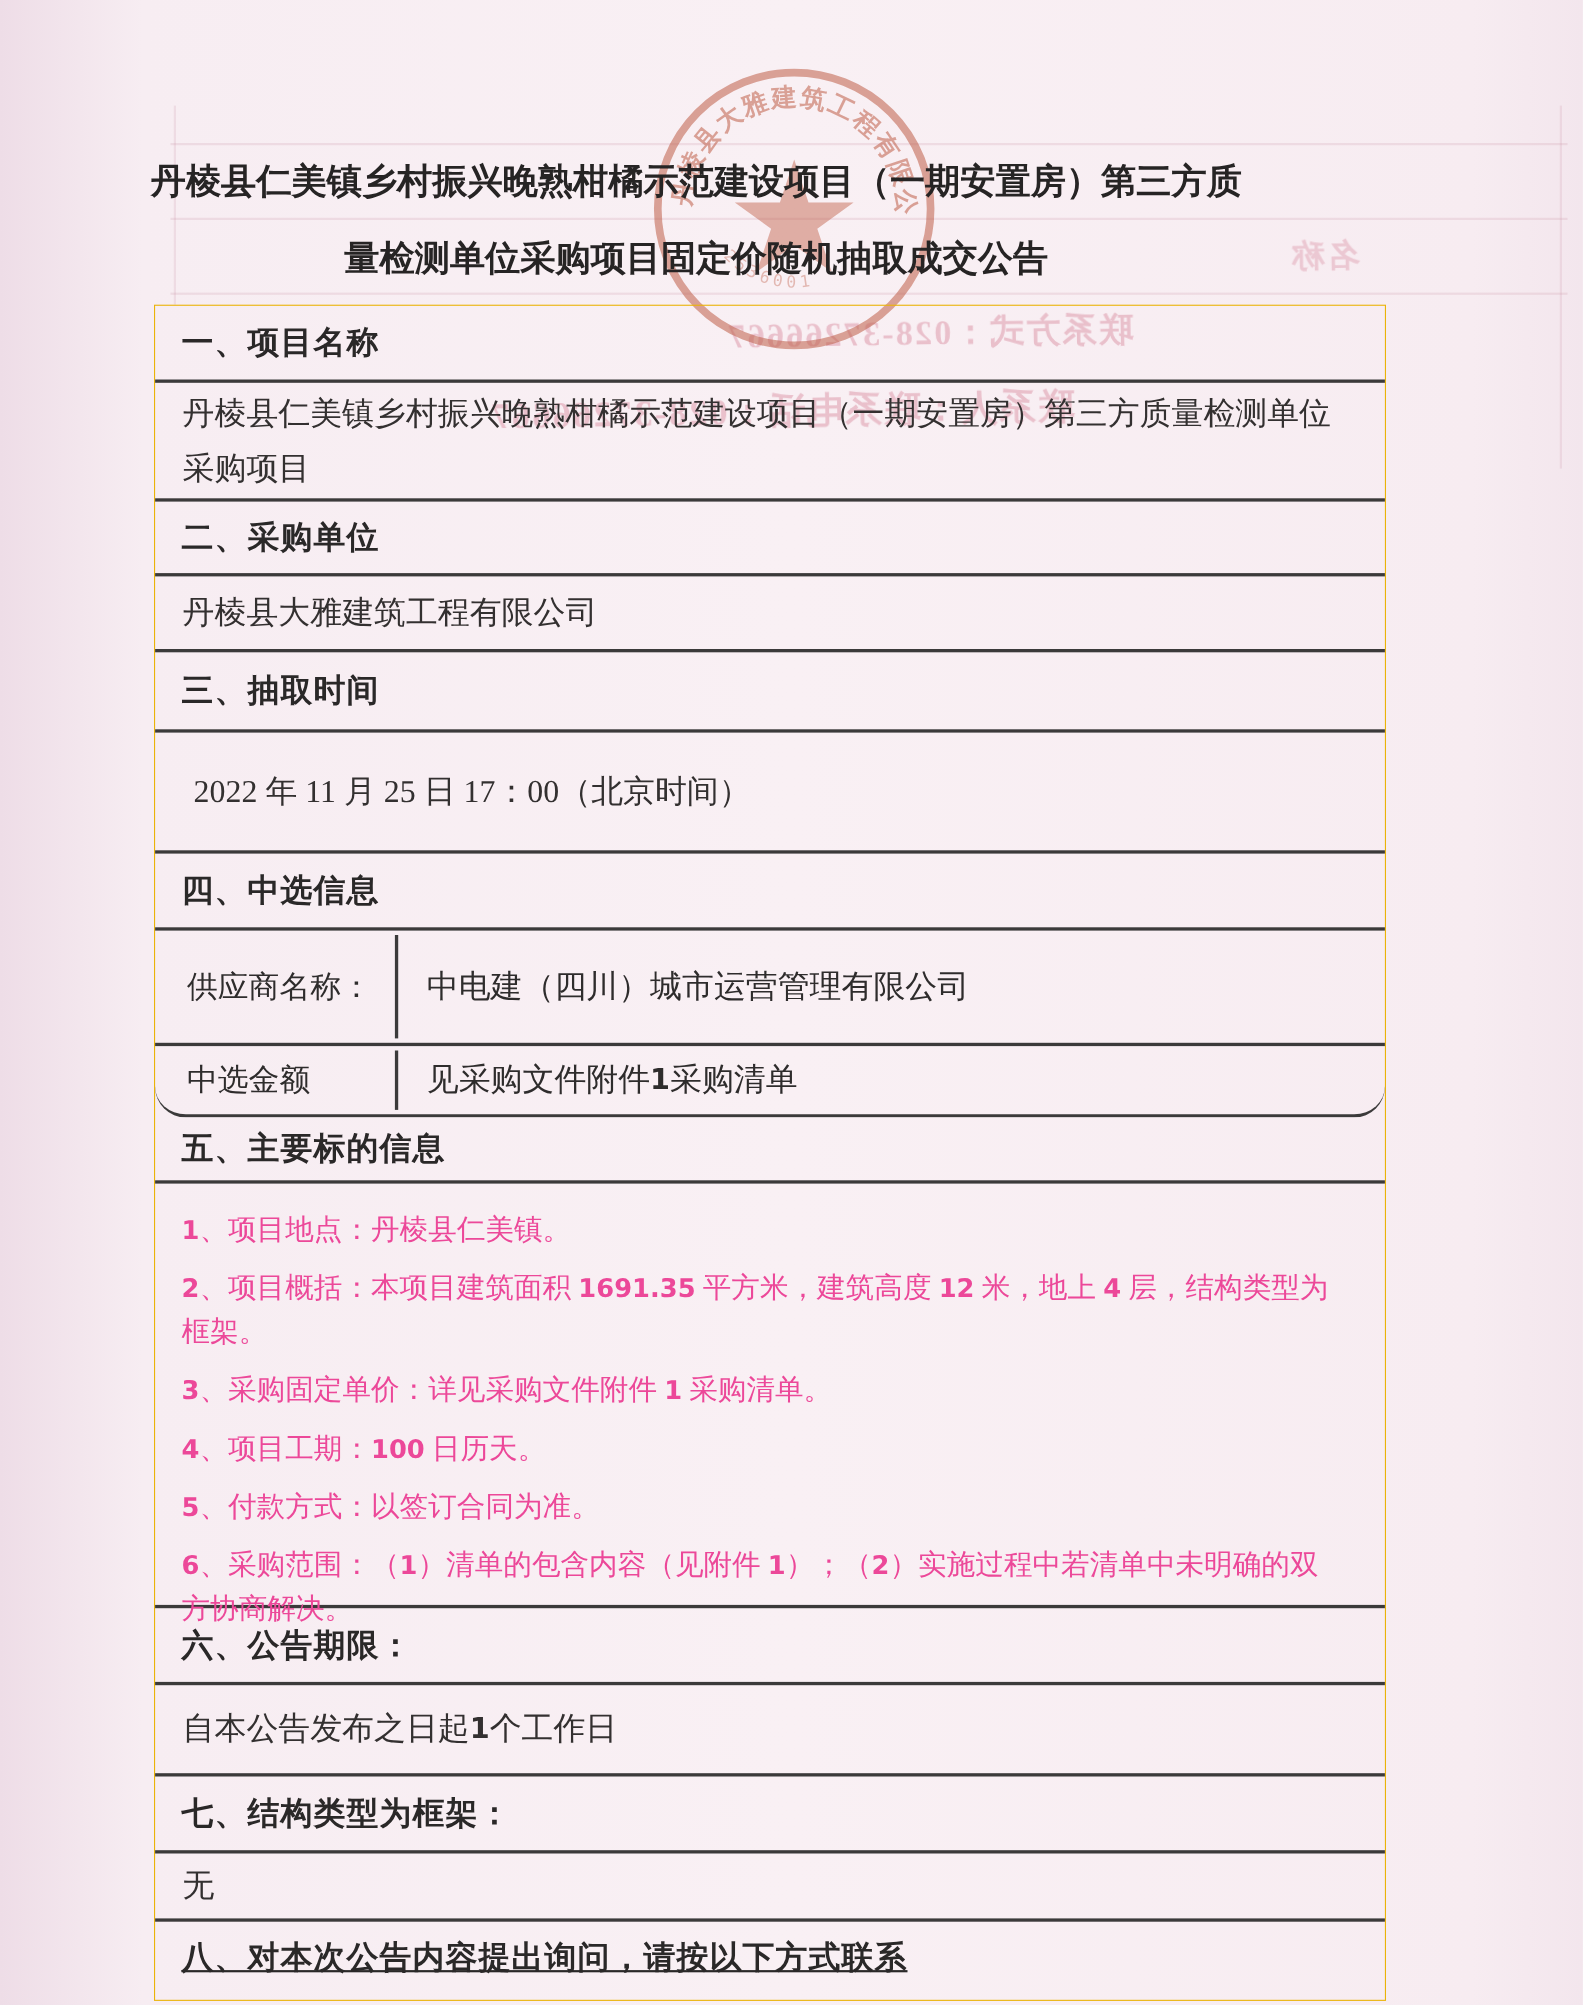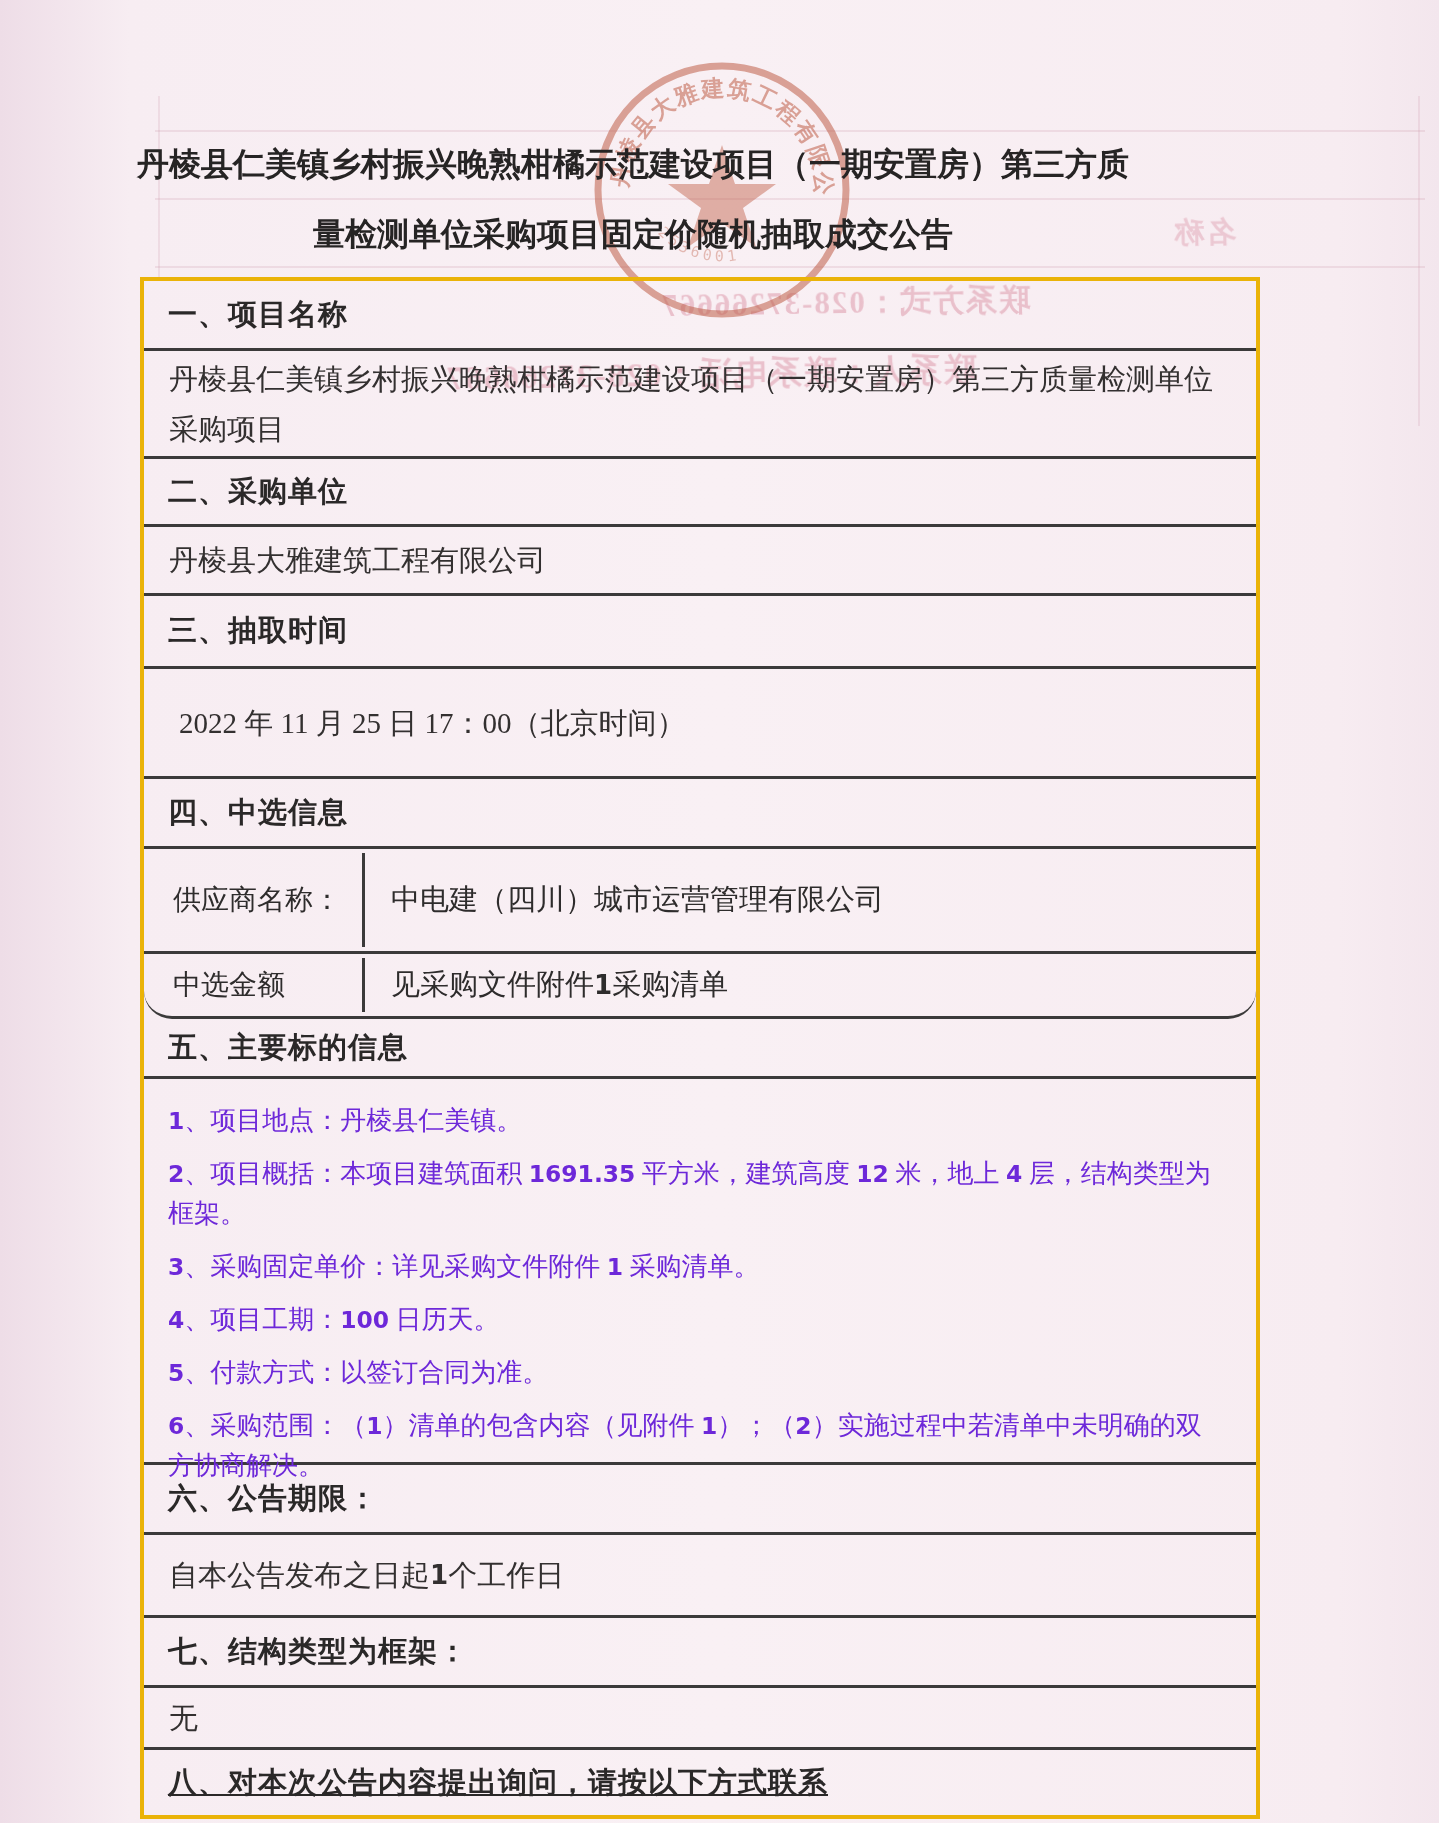--- a/index.html
+++ b/index.html
@@ -22,32 +22,32 @@
   
   .title{
     position:absolute;left:133px;top:0;width:1000px;z-index:3;
     font-size:32px;font-weight:bold;text-align:center;line-height:36px;color:#262424;
   }
   .title .t1{position:absolute;left:0;top:146px;width:1000px;}
   .title .t2{position:absolute;left:0;top:216px;width:1000px;}
   
   .doc-table{
     position:absolute;left:140px;top:277px;width:1120px;height:1542px;z-index:2;
-    border:4px solid #eab308;box-sizing:border-box;display:flex;flex-direction:column;
+    border:1px solid #eab308;box-sizing:border-box;display:flex;flex-direction:column;
   }
   .row{box-sizing:border-box;border-bottom:3px solid #3b3a3a;display:flex;align-items:center;}
   .row:last-child{border-bottom:none;}
   .hdr{font-weight:bold;font-size:29px;padding-left:24px;letter-spacing:1px;color:#2a2828;}
   .cnt{font-size:29px;padding-left:25px;padding-right:37px;line-height:50px;color:#333030;}
   .two-col{padding:4px;align-items:stretch;}
   .two-col .lbl{width:217px;box-sizing:border-box;border-right:3px solid #3b3a3a;
       display:flex;align-items:center;padding-left:25px;font-size:28px;flex:none;}
   .two-col .val{flex:1;display:flex;align-items:center;padding-left:26px;font-size:29px;}
   .list-row{display:block;padding:22px 36px 0 24px;}
-  .list-row .item{font-size:26px;line-height:40px;margin-bottom:13px;color:#6d28d9;}
+  .list-row .item{font-size:26px;line-height:40px;margin-bottom:13px;color:#ec4899;}
   .digit{font-family:"DejaVu Sans","Liberation Sans",sans-serif;font-weight:bold;font-size:0.9em;}
   .vline{position:absolute;background:rgba(205,150,170,0.20);pointer-events:none;}
 </style>
 </head>
 <body>
 
 <div class="bleed-line" style="left:155px;top:130px;width:1270px;height:2px;"></div>
 <div class="bleed-line" style="left:155px;top:198px;width:1270px;height:2px;"></div>
 <div class="bleed-line" style="left:155px;top:266px;width:1270px;height:2px;"></div>
 <div class="vline" style="left:158px;top:96px;width:2px;height:181px;"></div>

